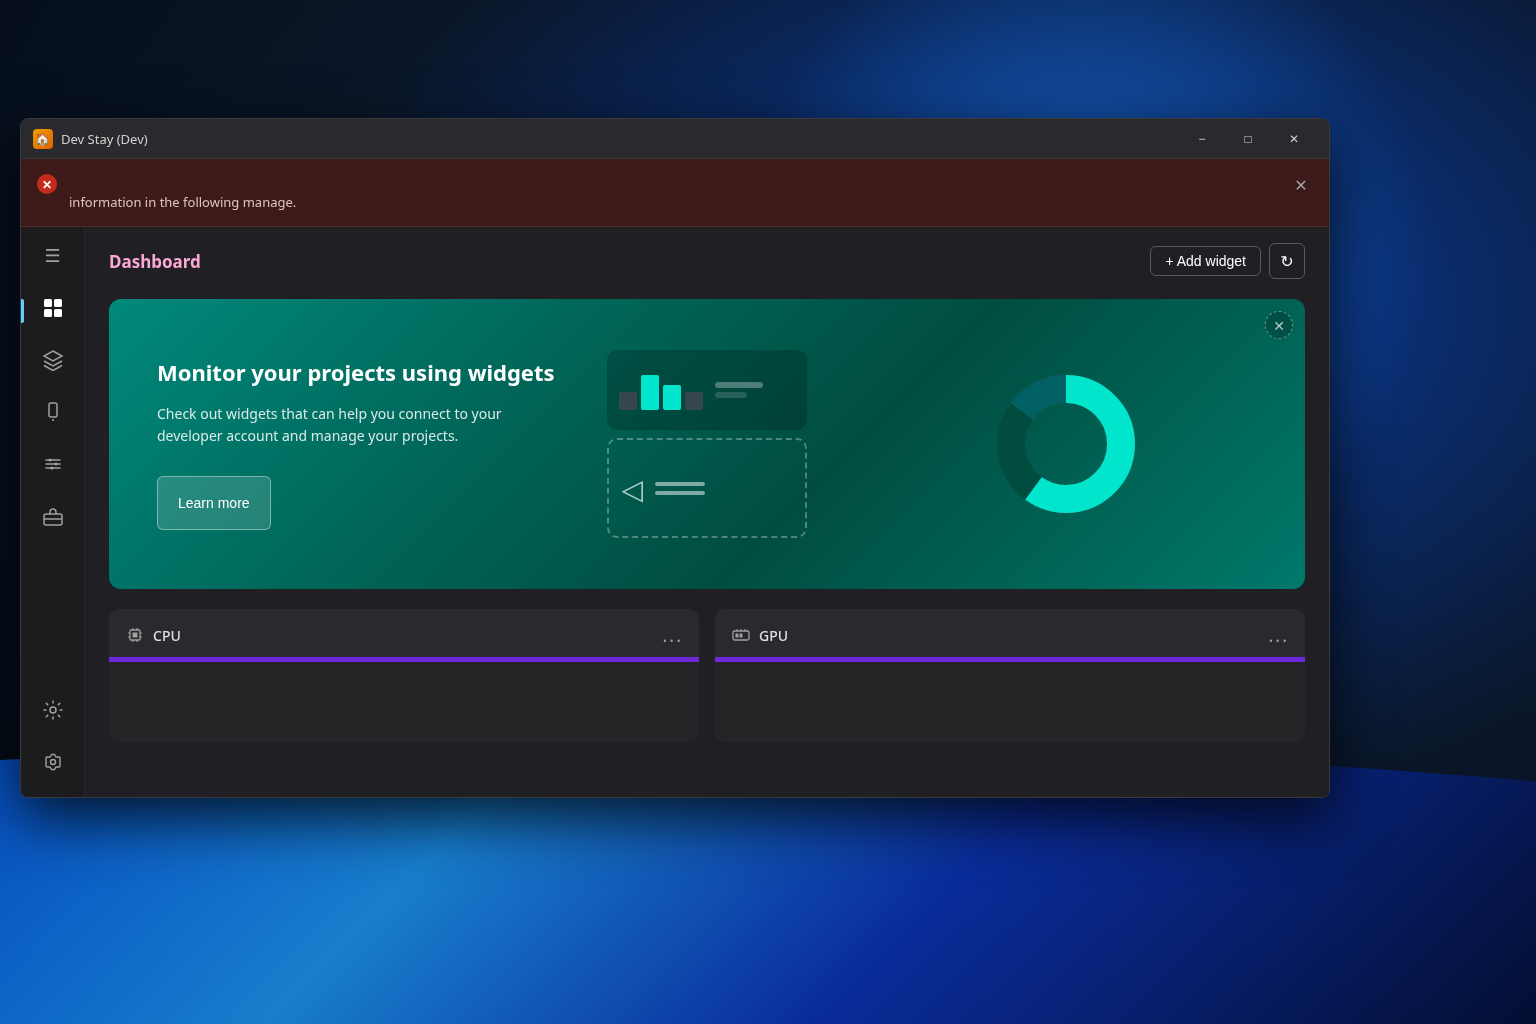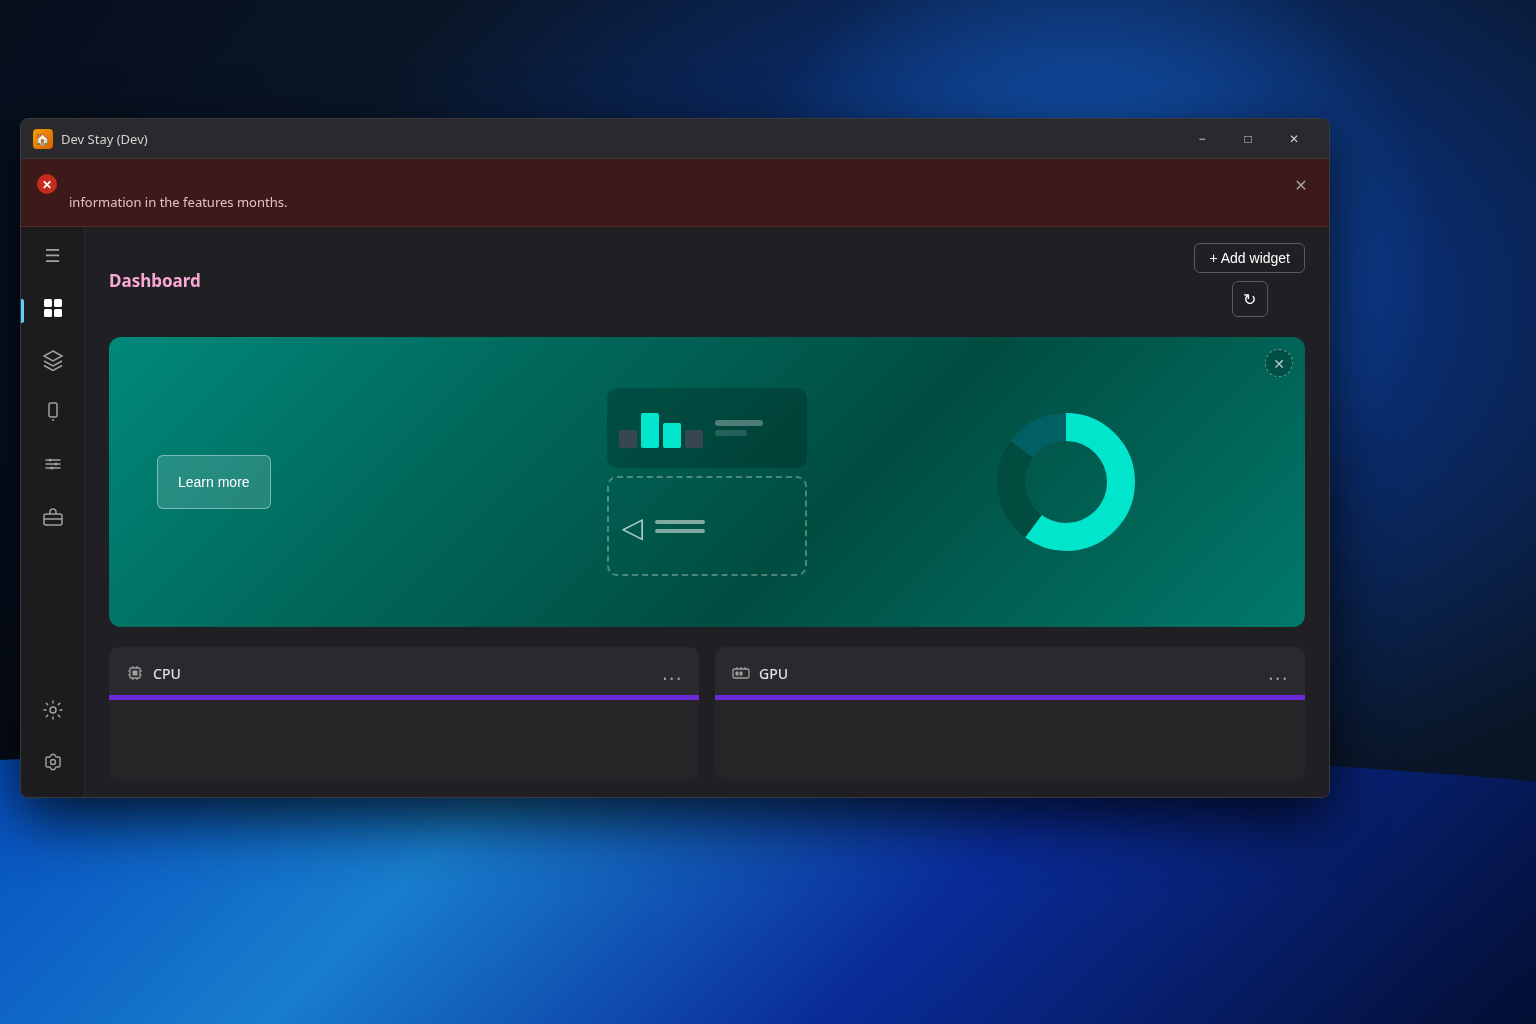--- a/index.html
+++ b/index.html
@@ -246,21 +246,20 @@
     .page-title {
       color: #f9a8d4;
       font-size: 17px;
       font-weight: 700;
     }
 
     .header-actions {
       display: flex;
       align-items: center;
       gap: 8px;
-      flex-direction: column;
     }
 
     .add-widget-btn {
       display: flex;
       align-items: center;
       gap: 6px;
       background: transparent;
       border: 1px solid #5a5a5e;
       border-radius: 6px;
       padding: 6px 14px;
@@ -519,21 +518,21 @@
       <button class="title-bar-btn">−</button>
       <button class="title-bar-btn">□</button>
       <button class="title-bar-btn close">✕</button>
     </div>
   </div>
 
   <div class="alert-banner">
     <div class="alert-icon">✕</div>
     <div class="alert-text">
       <br>
-      <span>information in the features months.</span>
+      <span>information in the following manage.</span>
     </div>
     <div class="alert-close">✕</div>
   </div>
 
   <div class="main-layout">
 
     <div class="sidebar">
       <div class="sidebar-menu-btn">
         <span>☰</span>
       </div>
@@ -624,20 +623,22 @@
             <span>↻</span>
           </button>
         </div>
       </div>
 
       <div class="scroll-area">
 
         <div class="promo-banner">
 
           <div class="promo-content">
+            <h2 class="promo-title">Monitor your projects using widgets</h2>
+            <p class="promo-desc">Check out widgets that can help you connect to your developer account and manage your projects.</p>
             <button class="learn-more-btn">Learn more</button>
           </div>
 
           <div class="promo-graphic">
 
             <div class="graphic-left">
 
               <div class="widget-preview-box top">
                 <div class="bar-chart-mini">
                   <div class="bar-mini short"></div>

